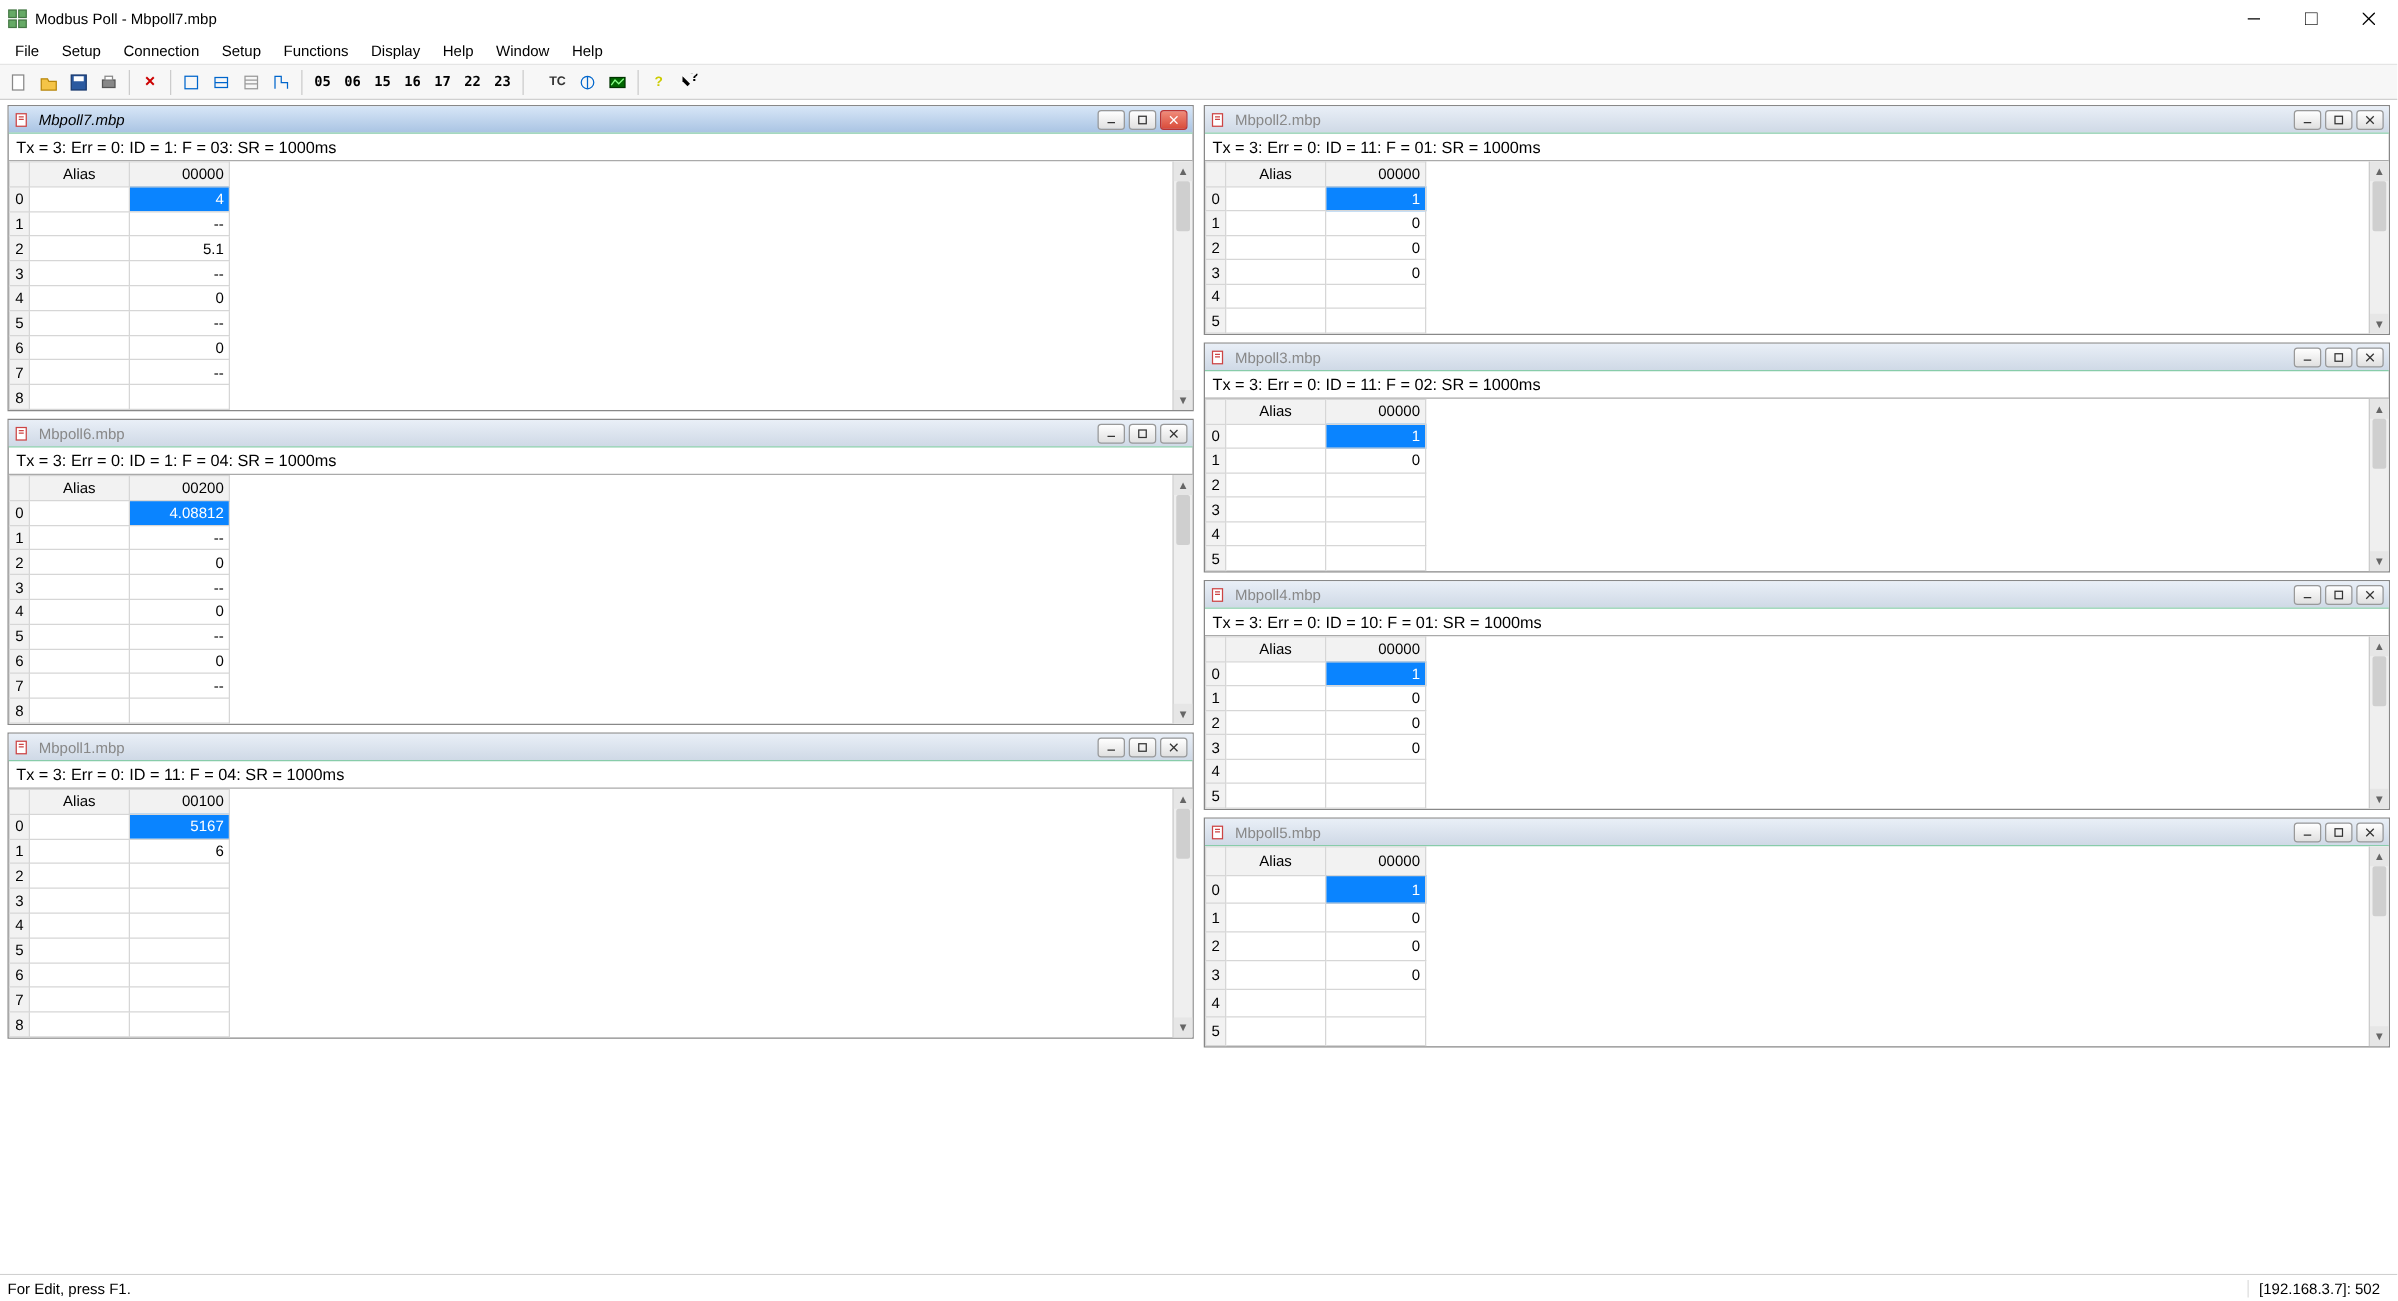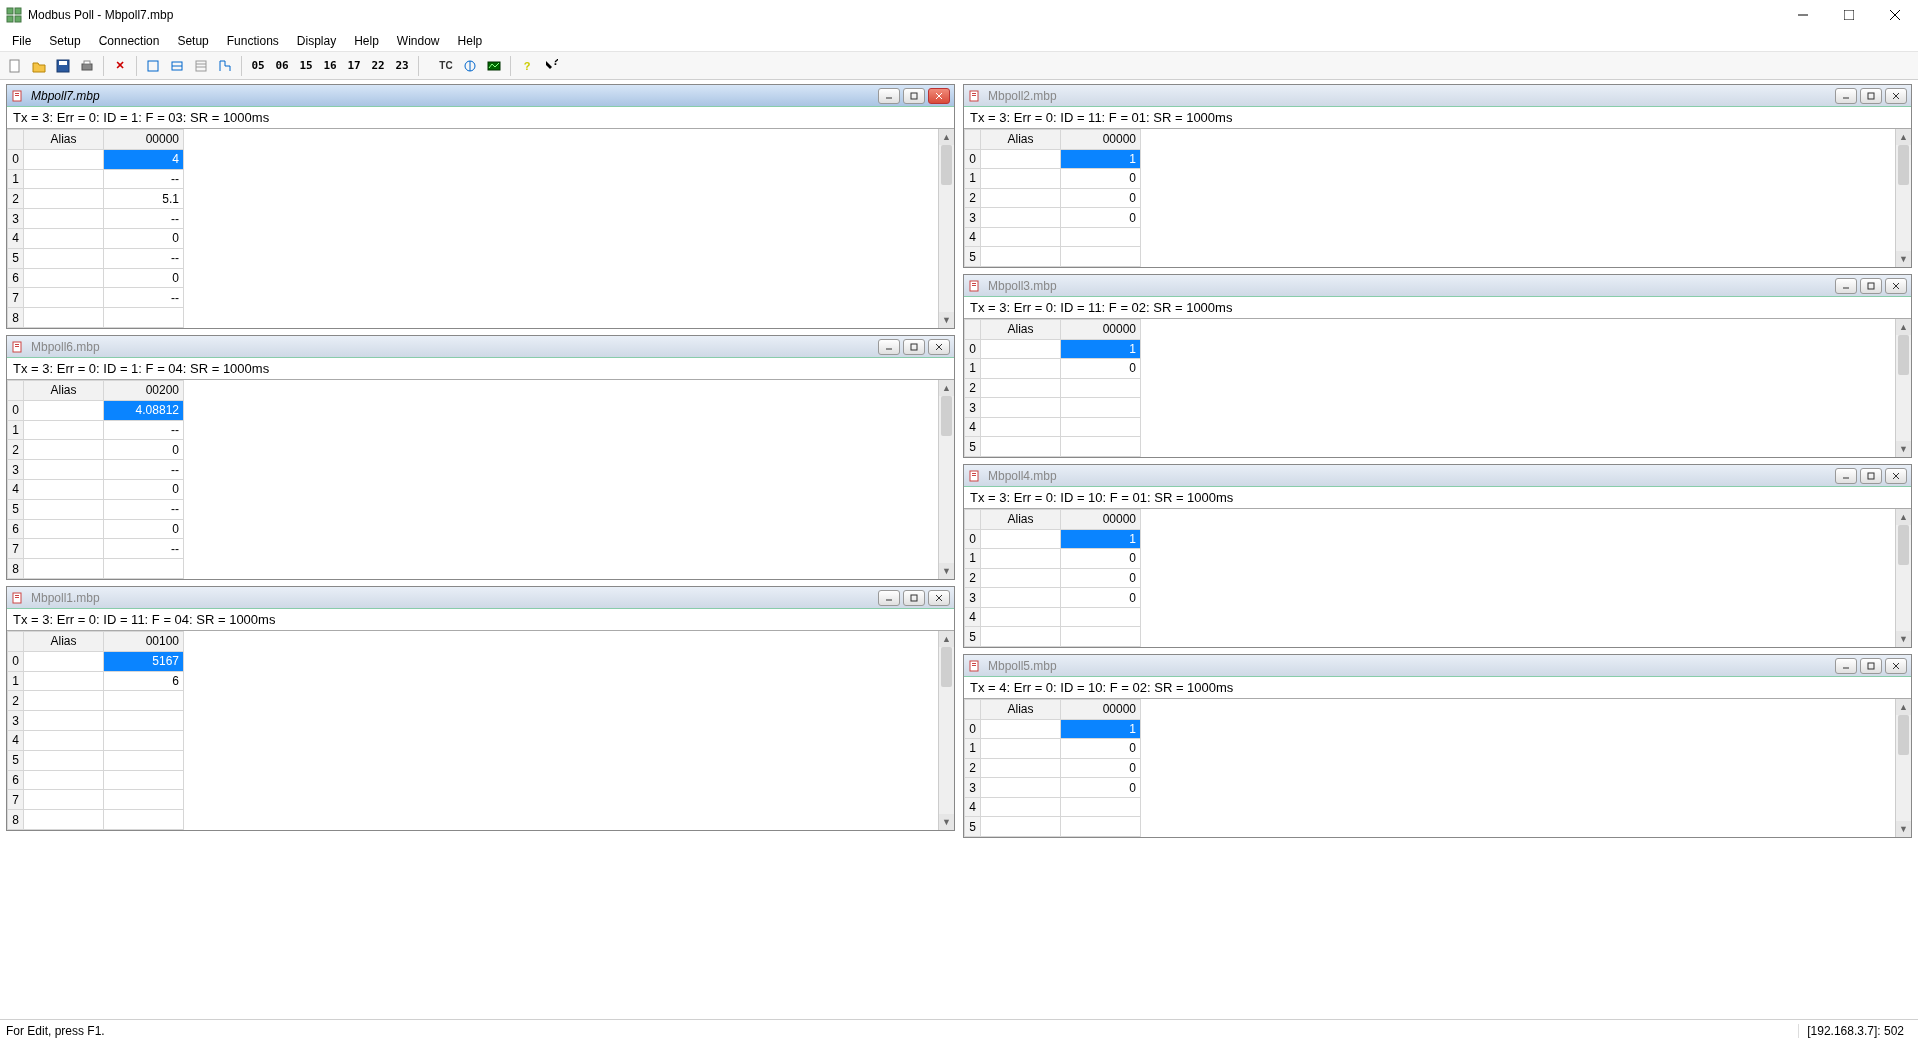--- a/index.html
+++ b/index.html
@@ -728,21 +728,20 @@
               </svg>
             </span>
             <span class="wbtn close">
               <svg width="8" height="8">
                 <line x1="1" y1="1" x2="7" y2="7" stroke="currentColor"></line>
                 <line x1="7" y1="1" x2="1" y2="7" stroke="currentColor"></line>
               </svg>
             </span>
           </span>
         </div>
-        <div class="status">Tx = 4: Err = 0: ID = 10: F = 02: SR = 1000ms</div>
         <div class="body">
           <table>
             <tbody>
               <tr>
                 <th class="rownum"></th>
                 <th class="alias">Alias</th>
                 <th class="val">00000</th>
               </tr>
               <tr>
                 <td class="rownum">0</td>

